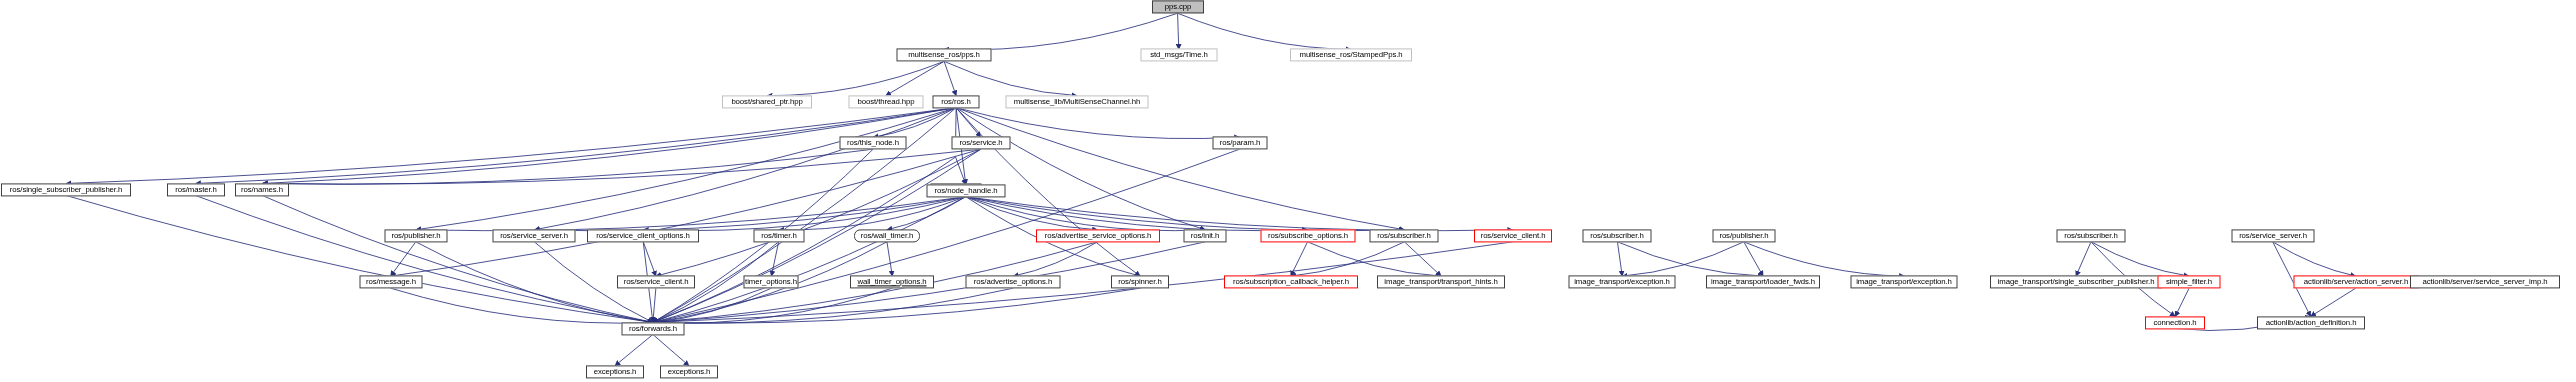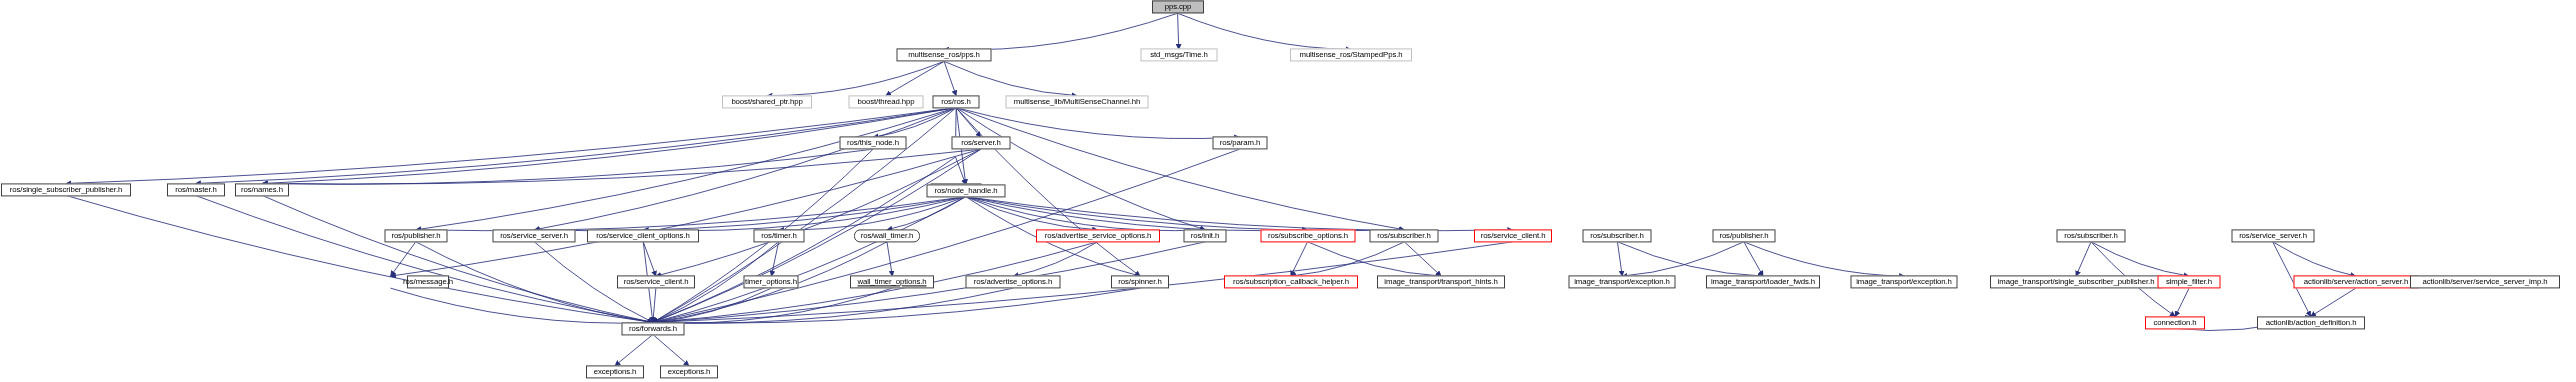--- a/index.html
+++ b/index.html
@@ -169,21 +169,21 @@
       <div class="node" style="left: 956px; top: 102px; width: 47px;">
         <span>ros/ros.h</span>
       </div>
       <div class="node grayborder" style="left: 1077px; top: 102px; width: 143px;">
         <span>multisense_lib/MultiSenseChannel.hh</span>
       </div>
       <div class="node" style="left: 873px; top: 143px; width: 67px;">
         <span>ros/this_node.h</span>
       </div>
       <div class="node" style="left: 981px; top: 143px; width: 59px;">
-        <span>ros/server.h</span>
+        <span>ros/service.h</span>
       </div>
       <div class="node" style="left: 1240px; top: 143px; width: 55px;">
         <span>ros/param.h</span>
       </div>
       <div class="node" style="left: 956px; top: 151px; width: 51px; margin-top: 39px;">
         <span>ros/topic.h</span>
       </div>
       <div class="node" style="left: 966px; top: 191px; width: 79px;">
         <span>ros/node_handle.h</span>
       </div>
@@ -231,21 +231,21 @@
       </div>
       <div class="node" style="left: 1744px; top: 236px; width: 63px;">
         <span>ros/publisher.h</span>
       </div>
       <div class="node" style="left: 2091px; top: 236px; width: 69px;">
         <span>ros/subscriber.h</span>
       </div>
       <div class="node" style="left: 2273px; top: 236px; width: 83px;">
         <span>ros/service_server.h</span>
       </div>
-      <div class="node" style="left: 391px; top: 282px; width: 42px; margin-left: 37px;">
+      <div class="node" style="left: 391px; top: 282px; width: 63px;">
         <span>ros/message.h</span>
       </div>
       <div class="node" style="left: 656px; top: 282px; width: 78px;">
         <span>ros/service_client.h</span>
       </div>
       <div class="node" style="left: 771px; top: 282px; width: 55px;">
         <span>timer_options.h</span>
       </div>
       <div class="node" style="left: 892px; top: 282px; width: 84px; text-decoration: underline;">
         <span>wall_timer_options.h</span>

